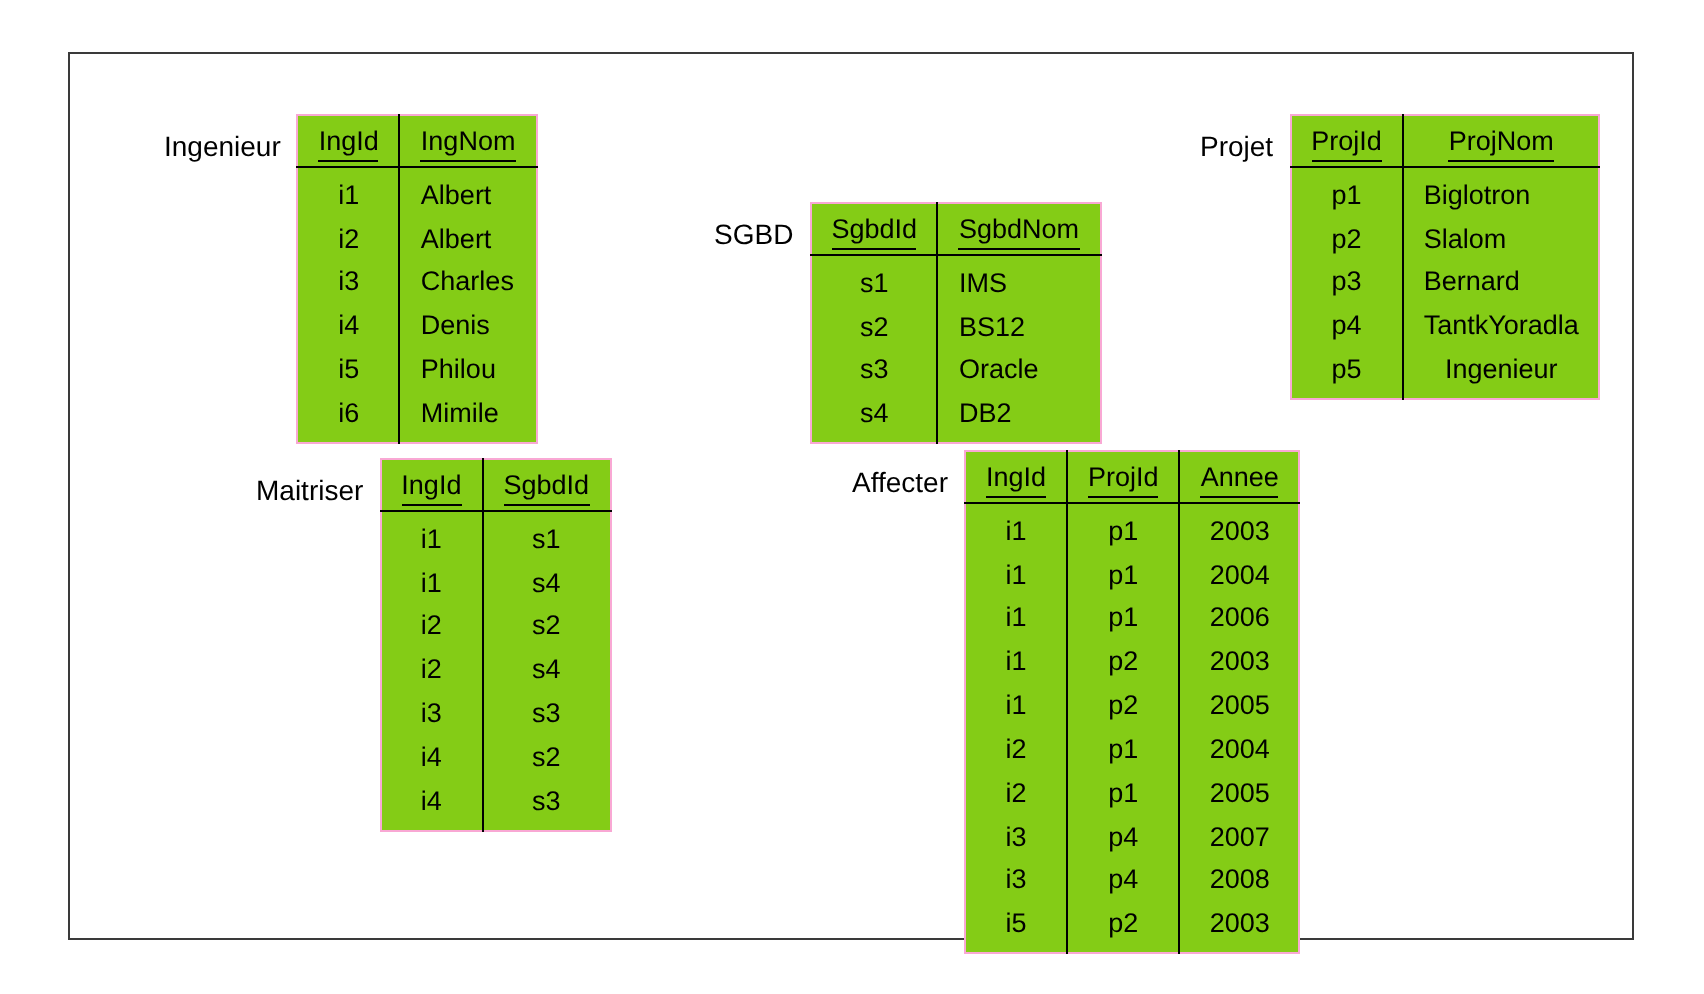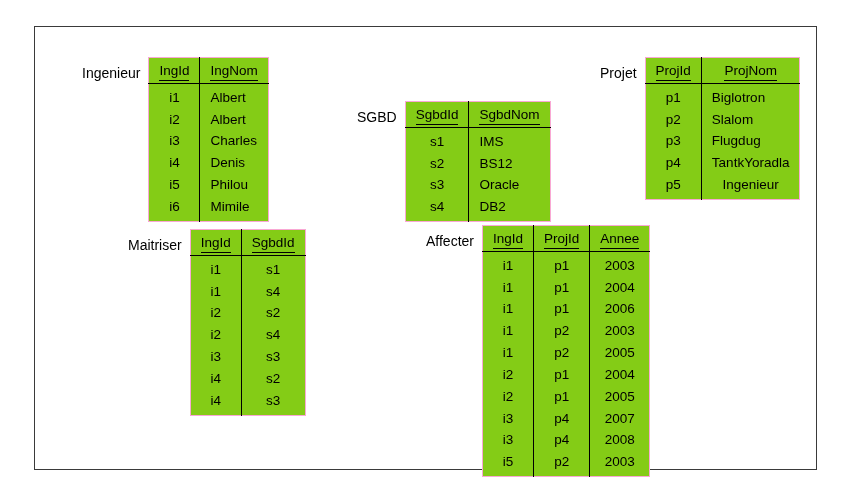--- a/index.html
+++ b/index.html
@@ -173,21 +173,21 @@
           <tr>
               <td class="c">p1</td>
               <td>Biglotron</td>
             </tr>
           <tr>
               <td class="c">p2</td>
               <td>Slalom</td>
             </tr>
           <tr>
               <td class="c">p3</td>
-              <td>Flugdug</td>
+              <td>Bernard</td>
             </tr>
           <tr>
               <td class="c">p4</td>
               <td>TantkYoradla</td>
             </tr>
           <tr>
               <td class="c">p5</td>
               <td class="c">Ingenieur</td>
             </tr>
         </tbody>

